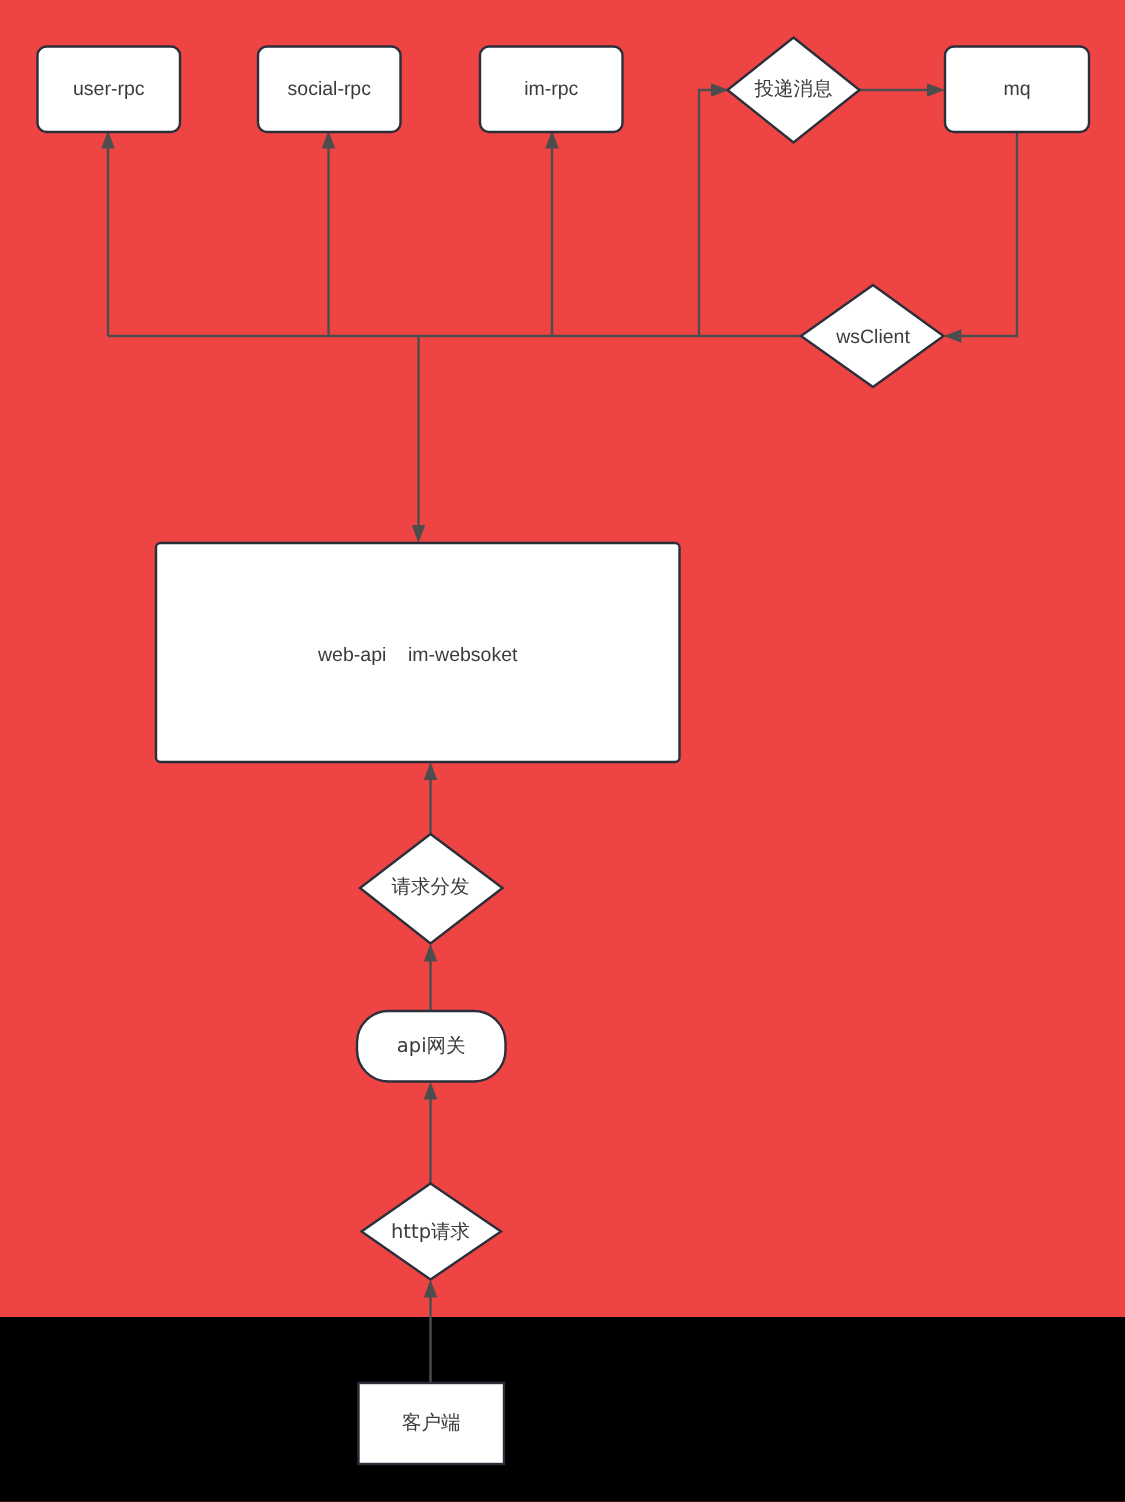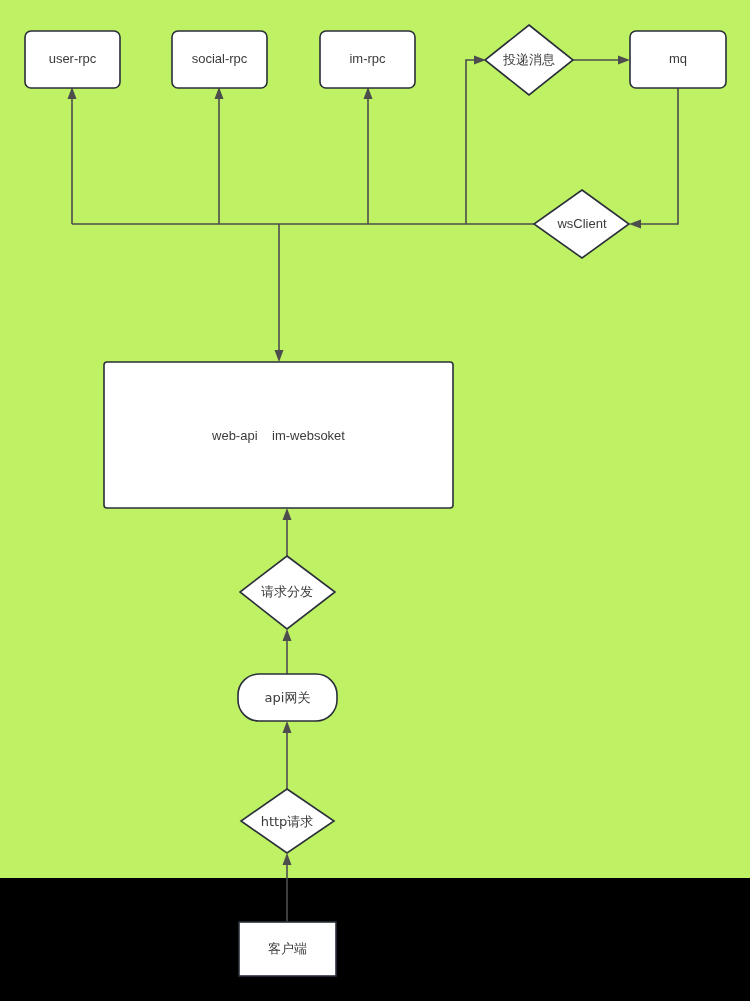--- a/index.html
+++ b/index.html
@@ -11,21 +11,21 @@
   body {
     width: 750px;
     height: 1001px;
     overflow: hidden;
     font-family: "Liberation Sans", "DejaVu Sans", sans-serif;
   }
   #diagram-root {
     position: relative;
     width: 750px;
     height: 878px;
-    background: #bef264;
+    background: #ef4444;
   }
   svg#flow-svg {
     position: absolute;
     left: 0;
     top: 0;
     width: 750px;
     height: 1001px;
     display: block;
   }
   .node-shape {

